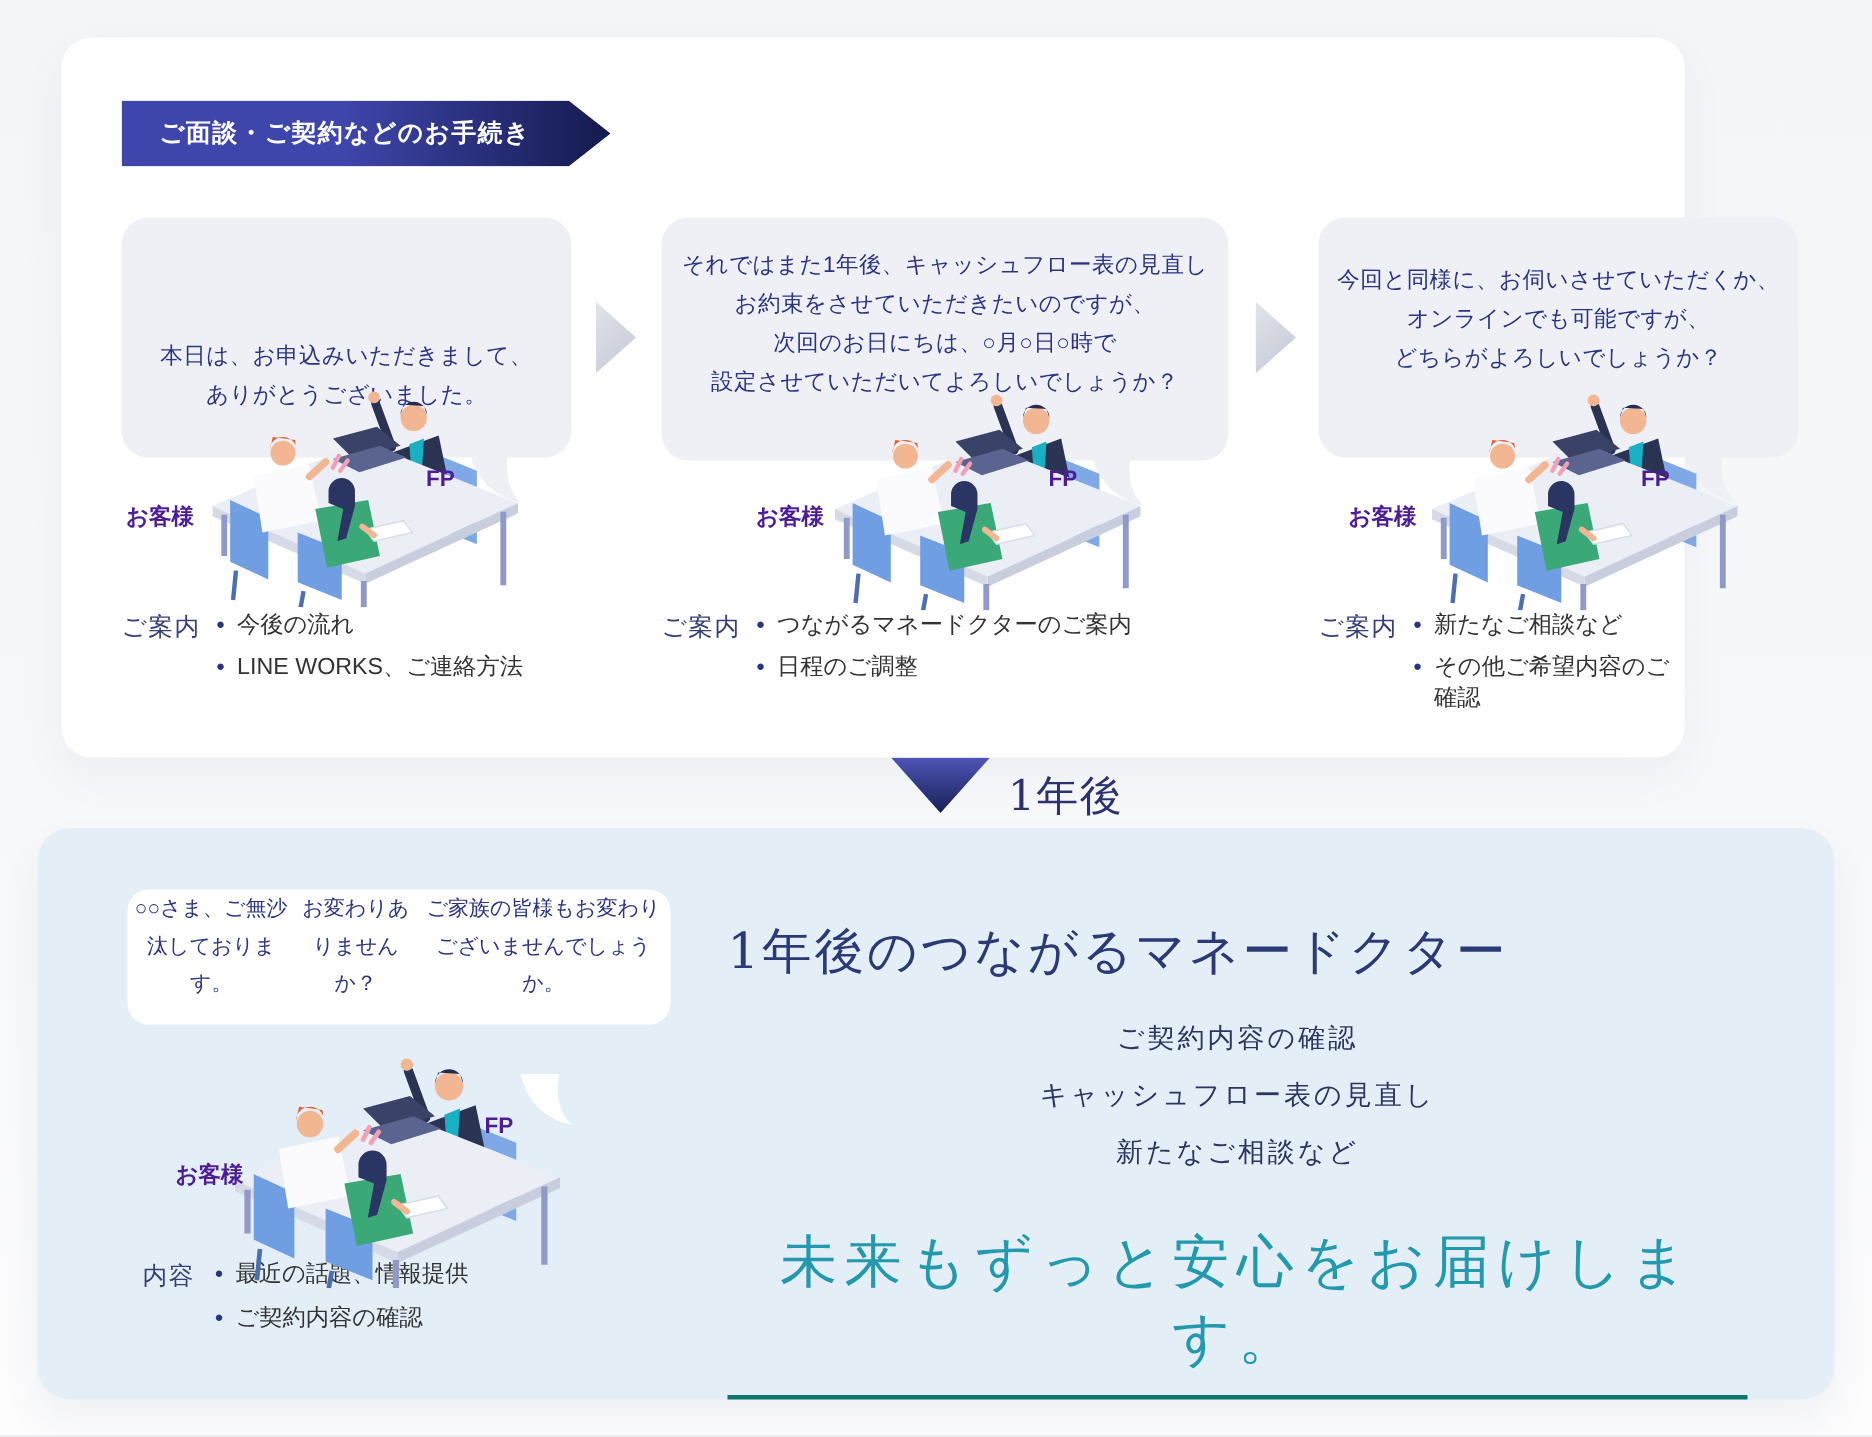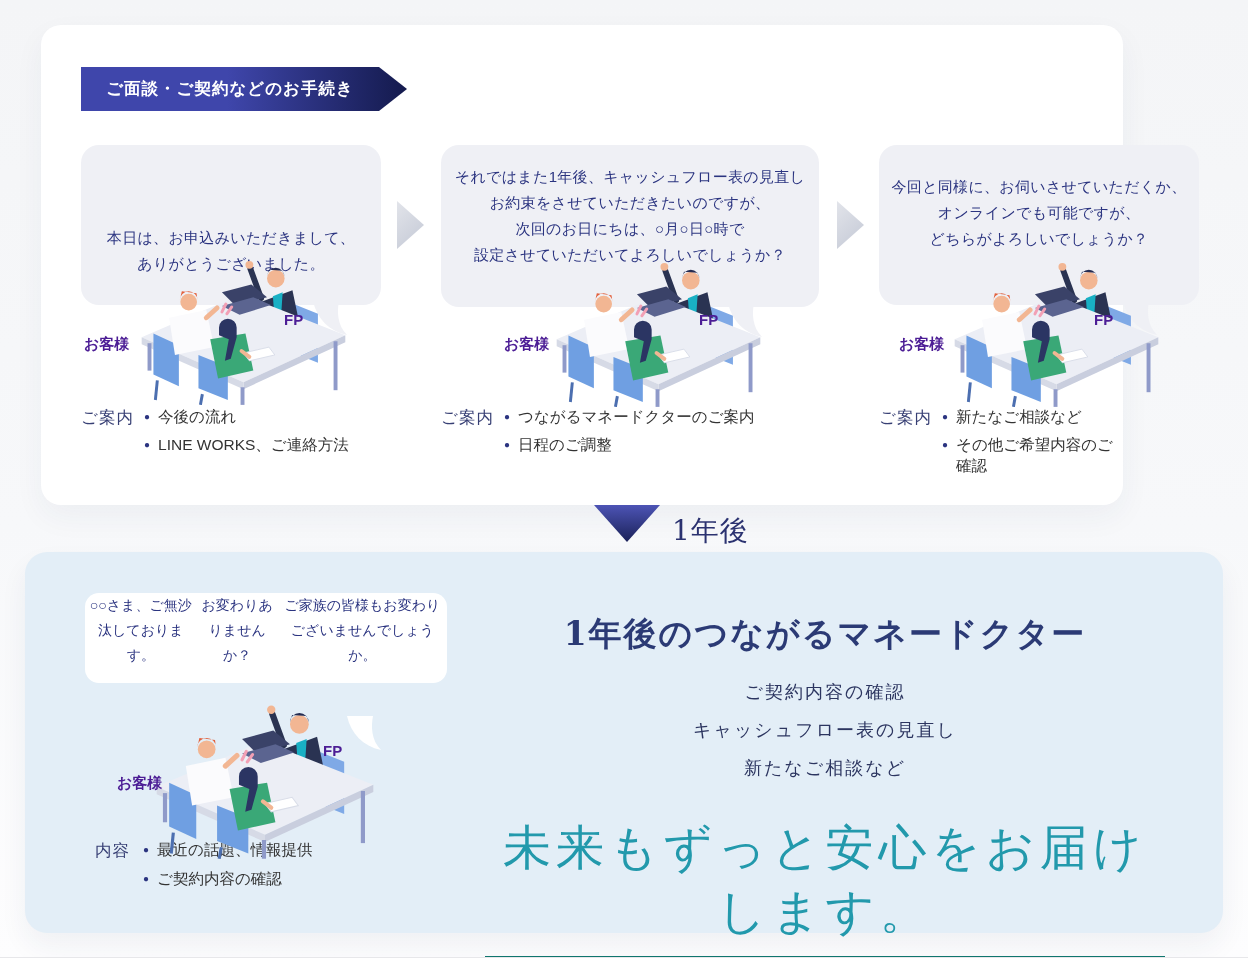--- a/index.html
+++ b/index.html
@@ -68,30 +68,30 @@
 
   
   .white-bubble { position:absolute; left:60px; top:41px; width:362px; height:90px;
                   background:#fff; border-radius:14px; z-index:2;
                   display:flex; flex-direction:row; justify-content:center; text-align:center;
                   color:#2b3480; font-size:14px; line-height:25px; font-weight:500; }
   .content-label { position:absolute; left:70px; top:288px; font-family:"DejaVu Serif", serif;
                    color:#373f74; font-size:16.5px; letter-spacing:1px; }
   .content-list { position:absolute; left:118px; top:287px; display:flex; flex-direction:column; gap:8px; }
 
-  .future-title { position:absolute; left:460px; top:60px; width:680px; text-align:center;
+  .future-title { position:absolute; left:460px; top:60px; width:680px; text-align:left;
                   font-family:"DejaVu Serif", serif; color:#2b3a75; font-size:33px;
-                  letter-spacing:2px; font-weight:700; }
+                  letter-spacing:2px; font-weight:400; }
   .future-point { position:absolute; left:460px; width:680px; text-align:center;
                   font-family:"DejaVu Serif", serif; color:#2c3560; font-size:18px; letter-spacing:2px; }
   .fp1 { top:128px; } .fp2 { top:166px; } .fp3 { top:204px; }
   .tagline-wrap { position:absolute; left:460px; top:264px; width:680px; text-align:center; }
   .tagline { display:inline-block; font-family:"DejaVu Serif", serif; color:#2299ac;
-             font-size:48px; letter-spacing:5px; font-weight:500;
-             border-bottom:1px solid #0f766e; padding-bottom:12px; }
+             font-size:38px; letter-spacing:5px; font-weight:500;
+             border-bottom:3px solid #0f766e; padding-bottom:12px; }
 
   .hidden-defs { position:absolute; width:0; height:0; overflow:hidden; }
 </style>
 </head>
 <body>
 
 <svg class="hidden-defs" xmlns="http://www.w3.org/2000/svg">
   <symbol id="scene-symbol" viewBox="0 0 240 155">
 
     <polygon points="166,50 196,62 196,112 166,100" fill="#7fa9e6"></polygon>

